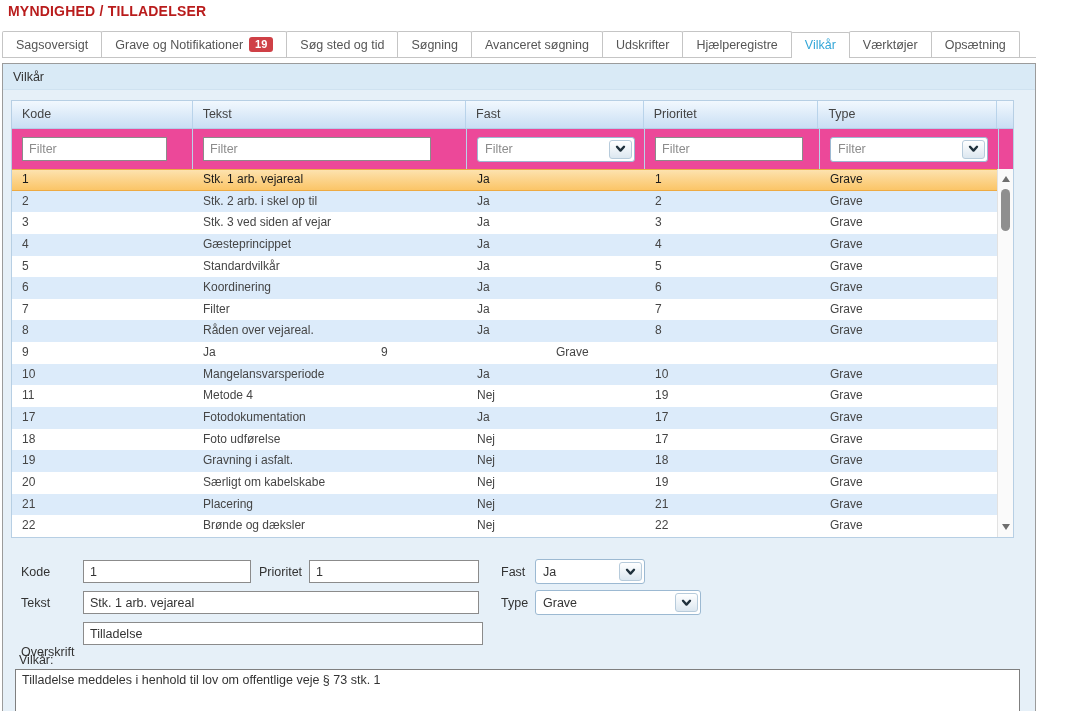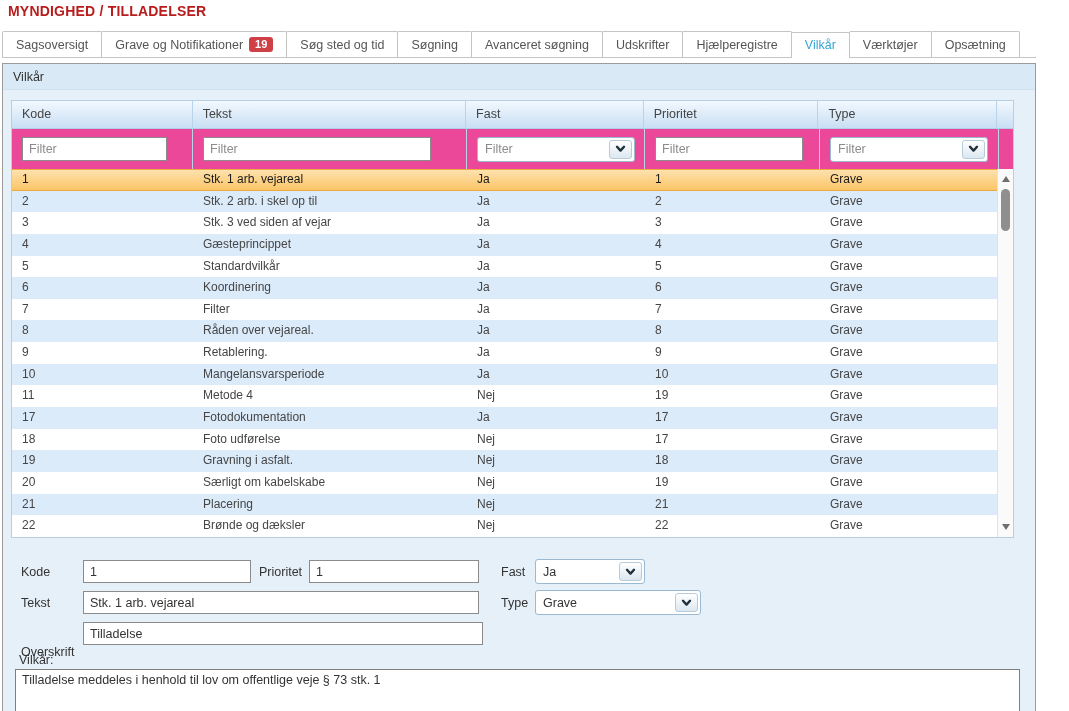--- a/index.html
+++ b/index.html
@@ -242,21 +242,20 @@
         </div>
         <div class="trow alt">
           <div class="cell w0">8</div>
           <div class="cell w1">Råden over vejareal.</div>
           <div class="cell w2">Ja</div>
           <div class="cell w3">8</div>
           <div class="cell w4">Grave</div>
         </div>
         <div class="trow">
           <div class="cell w0">9</div>
-          <div class="cell w1">Retablering.</div>
           <div class="cell w2">Ja</div>
           <div class="cell w3">9</div>
           <div class="cell w4">Grave</div>
         </div>
         <div class="trow alt">
           <div class="cell w0">10</div>
           <div class="cell w1">Mangelansvarsperiode</div>
           <div class="cell w2">Ja</div>
           <div class="cell w3">10</div>
           <div class="cell w4">Grave</div>

